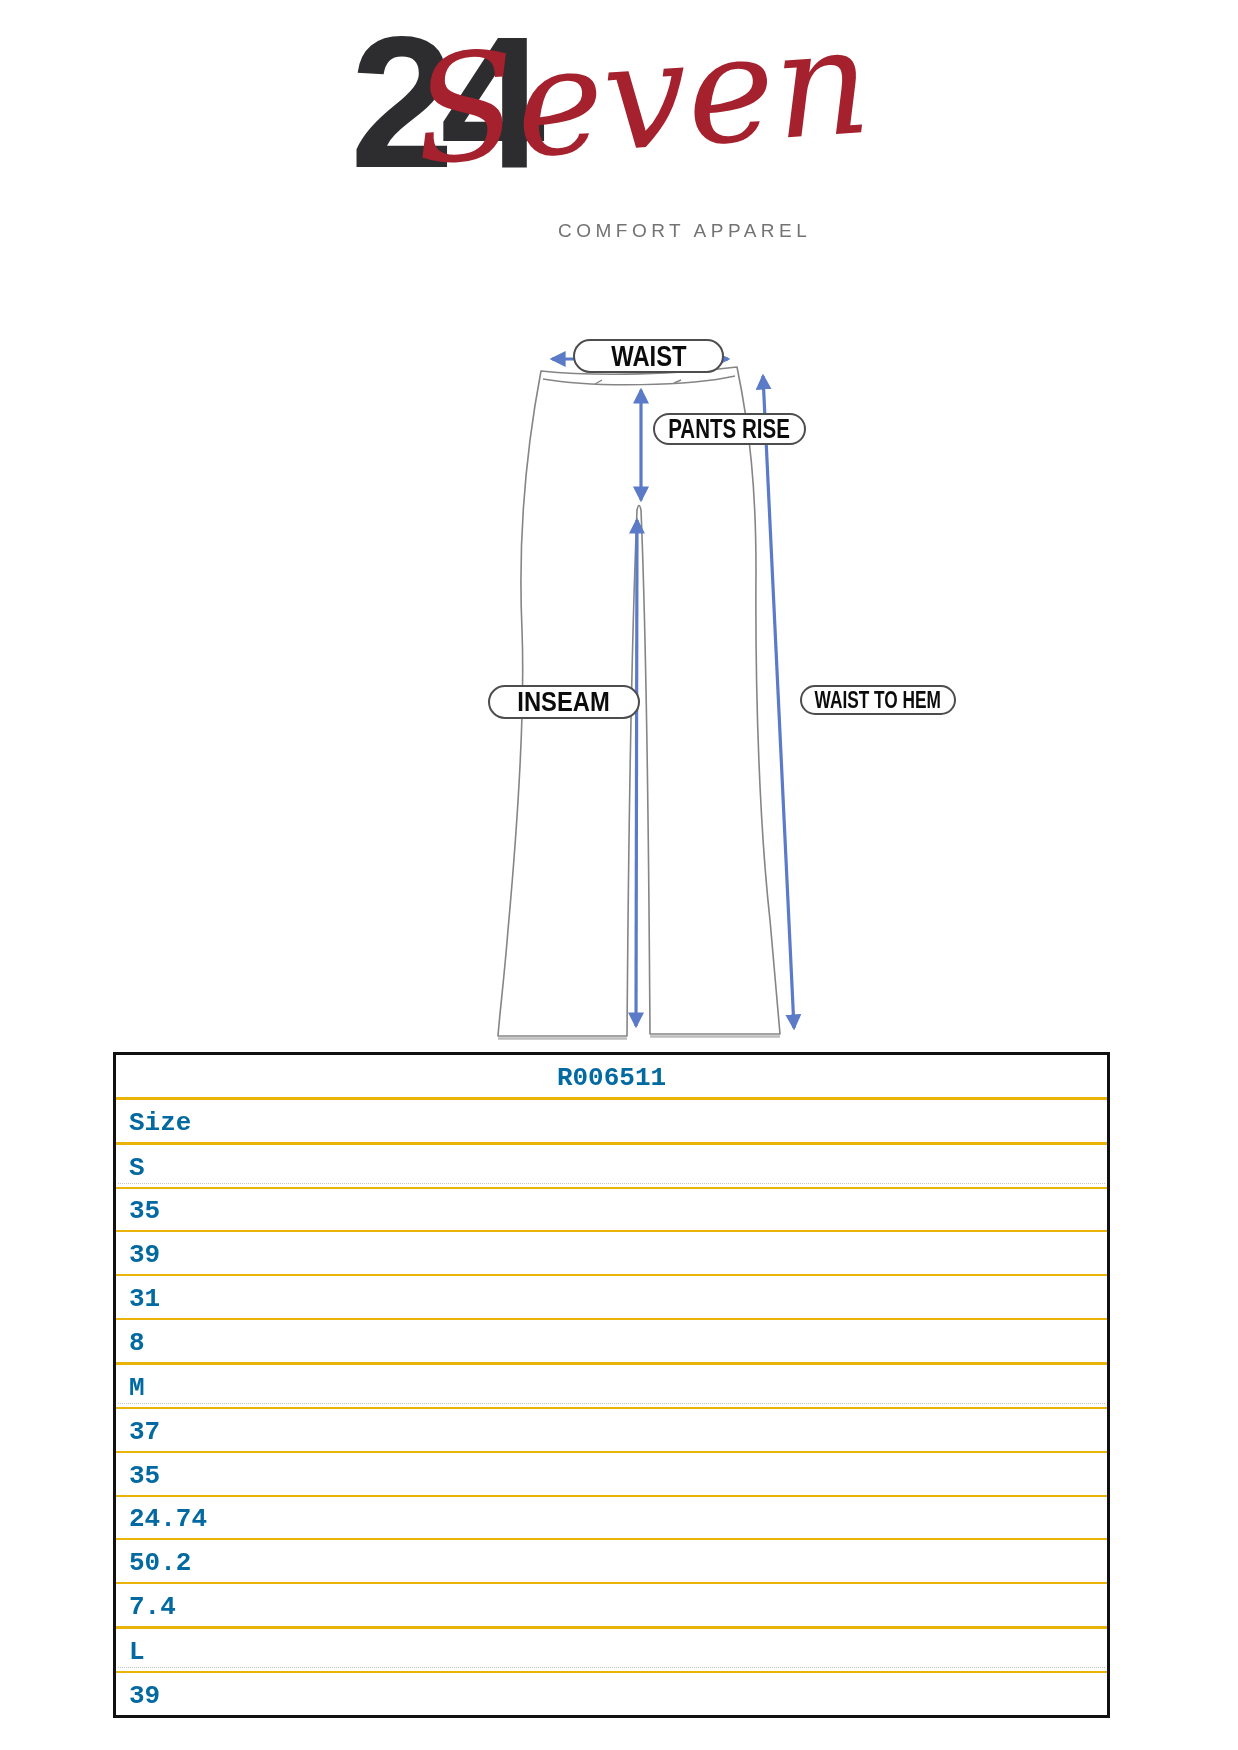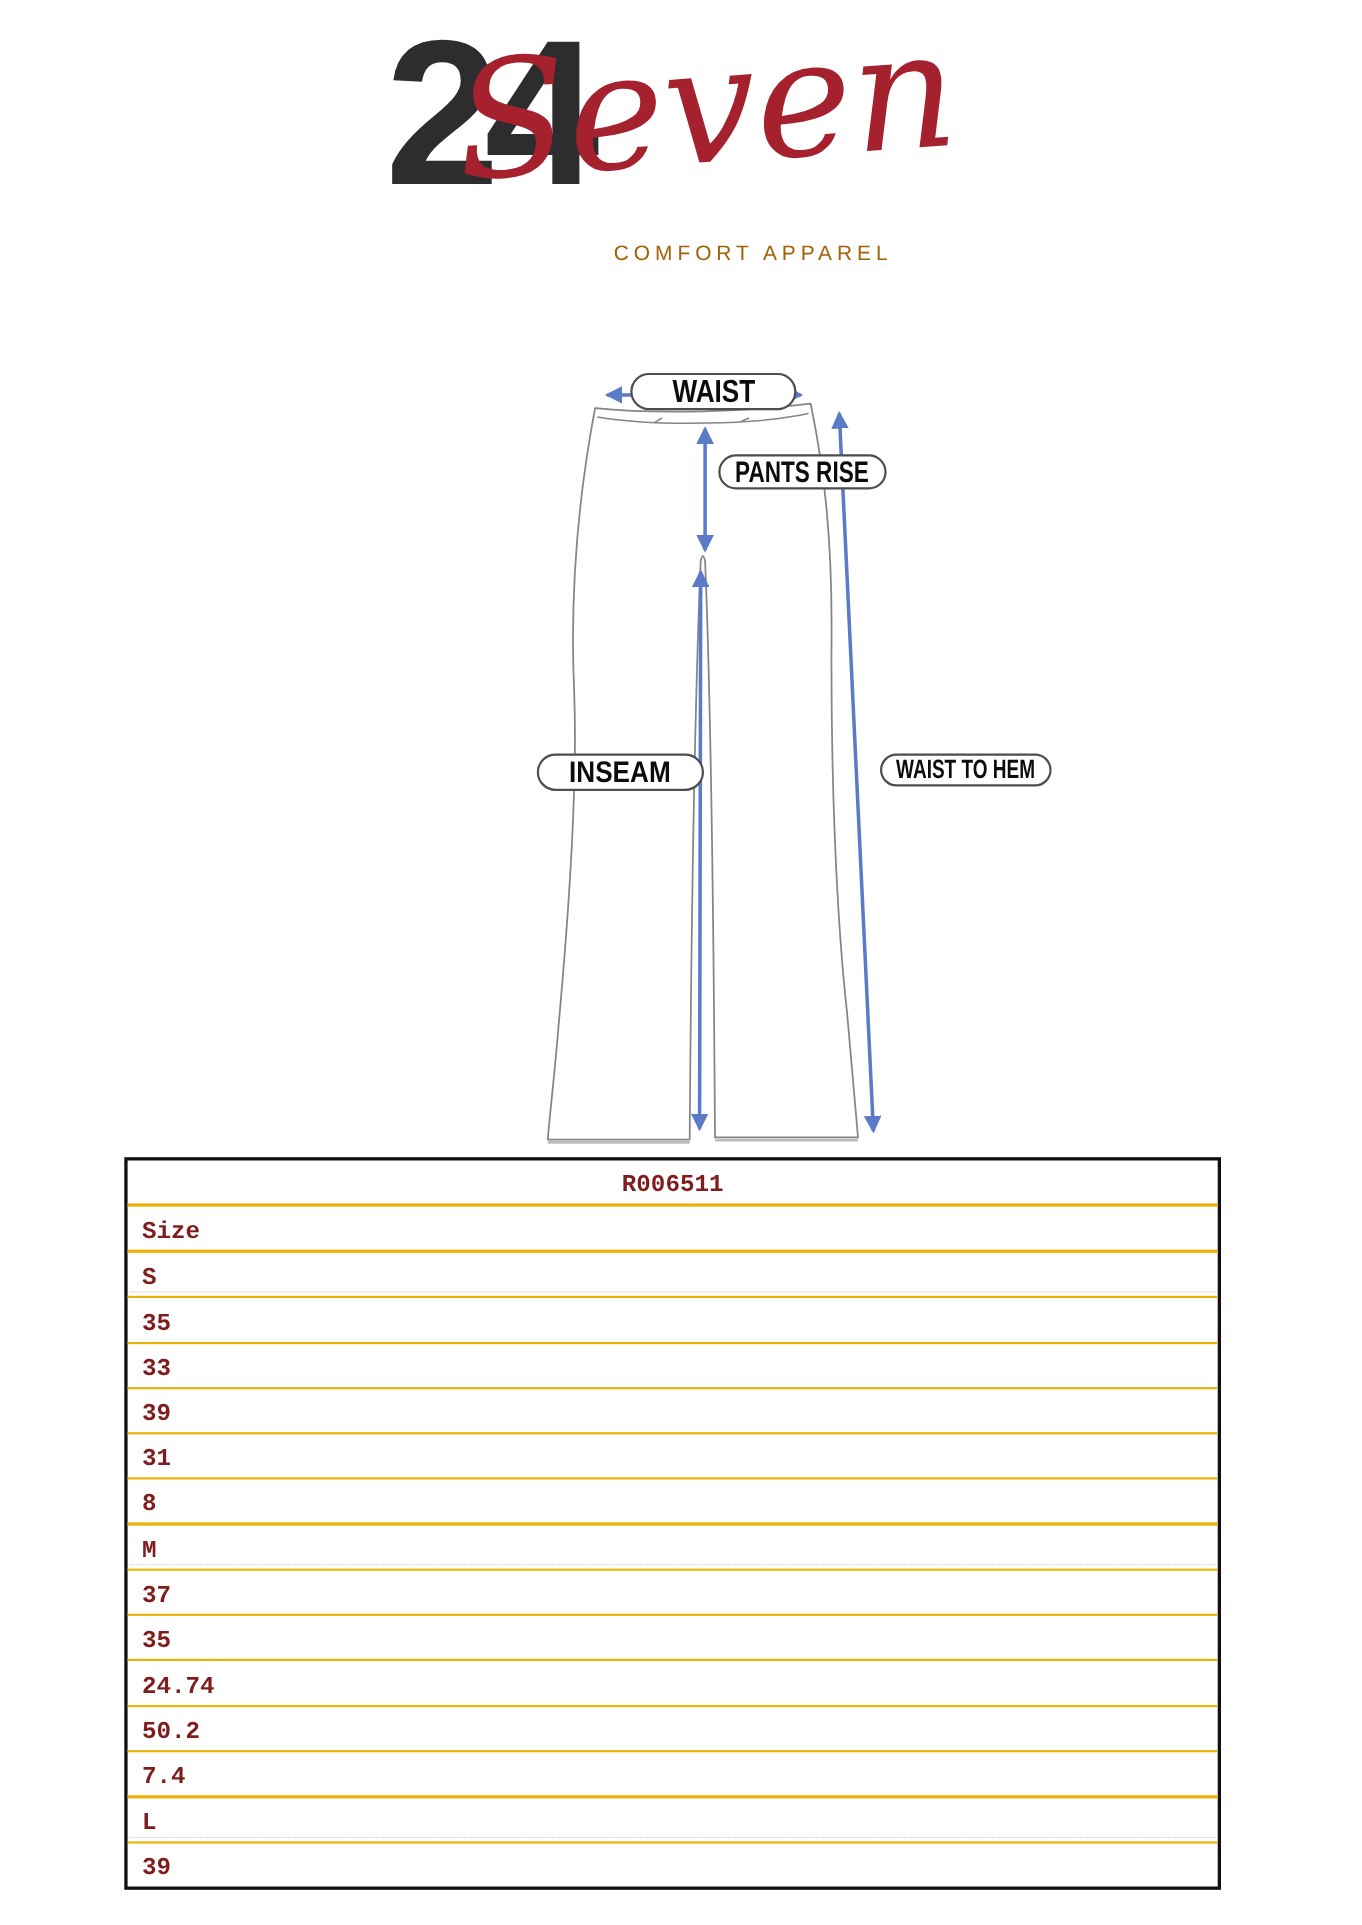--- a/index.html
+++ b/index.html
@@ -20,21 +20,21 @@
   }
   .logo-script{
     position:absolute;left:420px;top:38px;
     font-size:148px;line-height:1;
     font-family:"DejaVu Serif", serif;
     font-style:italic;color:#a5212e;
     transform:rotate(-4deg);transform-origin:left bottom;
   }
   .logo-tagline{
     position:absolute;left:558px;top:220px;
-    font-size:19px;letter-spacing:4.5px;color:#a16207;
+    font-size:19px;letter-spacing:4.5px;color:#737373;
     font-family:"Liberation Sans", sans-serif;
   }
 
   
   .diagram-svg{position:absolute;left:400px;top:280px;}
   .pill{
     position:absolute;
     background:#ffffff;border:2px solid #4d4d4d;border-radius:22px;
     display:flex;align-items:center;justify-content:center;
     color:#0c0c0c;white-space:nowrap;z-index:5;
@@ -50,21 +50,21 @@
   .pill-inseam span{transform:scaleX(0.88);}
   .pill-w2h{left:800px;top:664px;width:156px;height:30px;font-size:24px;}
   .pill-w2h span{transform:scaleX(0.72);}
 
   
   .size-table{
     position:absolute;left:113px;top:1052px;width:997px;height:666px;
     border:3px solid #111111;box-sizing:border-box;
     display:flex;flex-direction:column;
     font-family:"Liberation Mono", monospace;font-weight:bold;
-    font-size:22px;color:#7f1d1d;background:#ffffff;
+    font-size:26px;color:#0369a1;background:#ffffff;
   }
   .t-row{
     position:relative;flex:1;display:flex;align-items:flex-end;
     padding:0 0 4px 13px;box-sizing:border-box;
     border-top:2px solid #eab308;
   }
   .t-row.header{border-top:none;justify-content:center;padding-left:0;}
   .t-row.thick{border-top-width:3px;}
   .t-row.group::after{
     content:"";position:absolute;left:2px;right:2px;bottom:3px;
@@ -125,21 +125,20 @@
   </div>
   <div class="pill pill-w2h">
     <span>WAIST TO HEM</span>
   </div>
 
   <div class="size-table">
     <div class="t-row header">R006511</div>
     <div class="t-row thick">Size</div>
     <div class="t-row thick group">S</div>
     <div class="t-row">35</div>
-    <div class="t-row">33</div>
     <div class="t-row">39</div>
     <div class="t-row">31</div>
     <div class="t-row">8</div>
     <div class="t-row thick group">M</div>
     <div class="t-row">37</div>
     <div class="t-row">35</div>
     <div class="t-row">24.74</div>
     <div class="t-row">50.2</div>
     <div class="t-row">7.4</div>
     <div class="t-row thick group">L</div>

